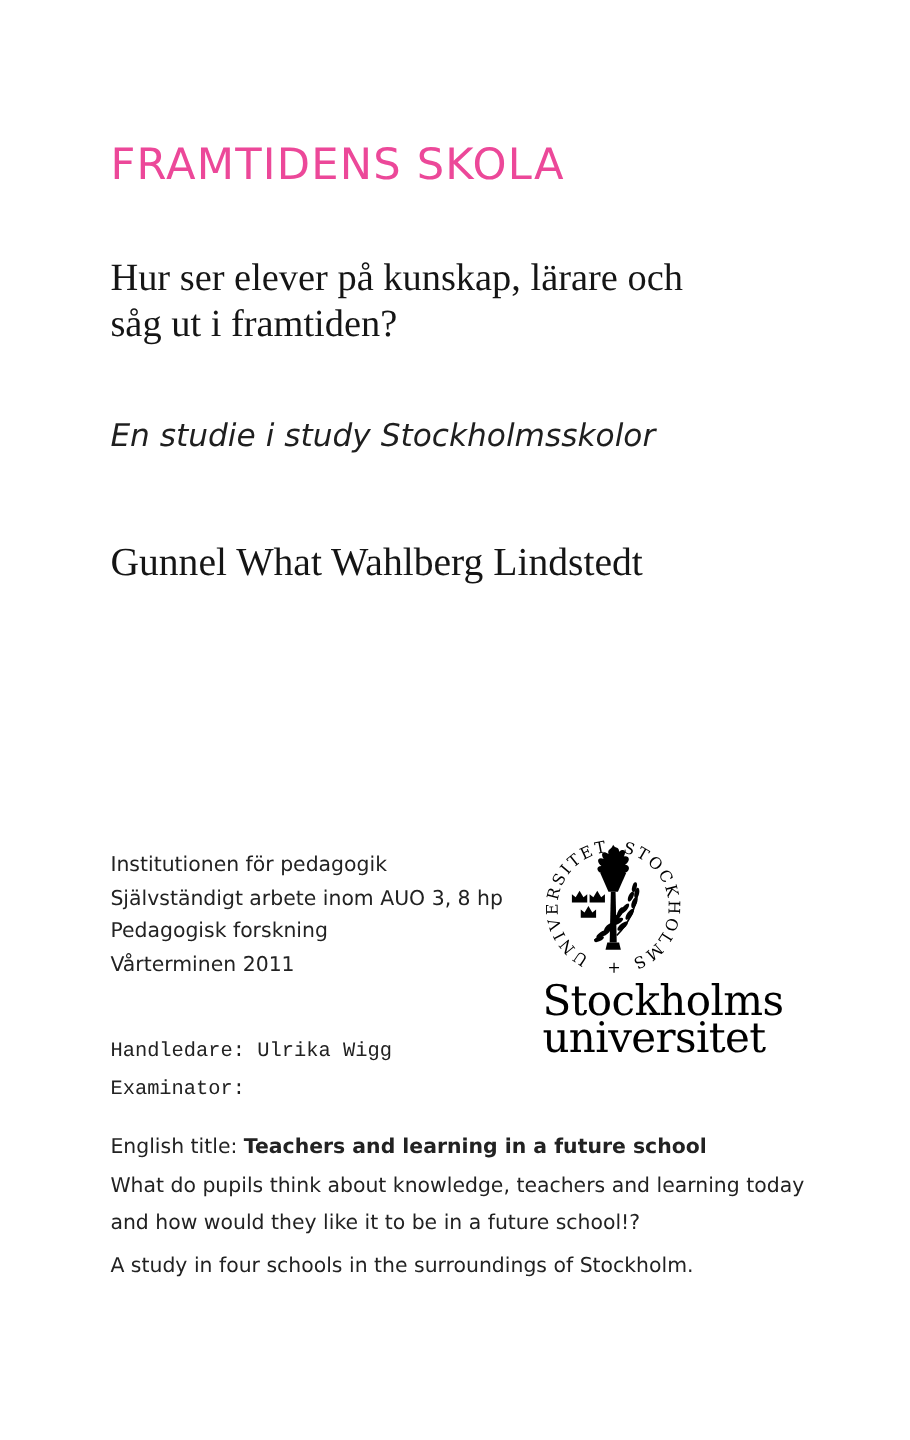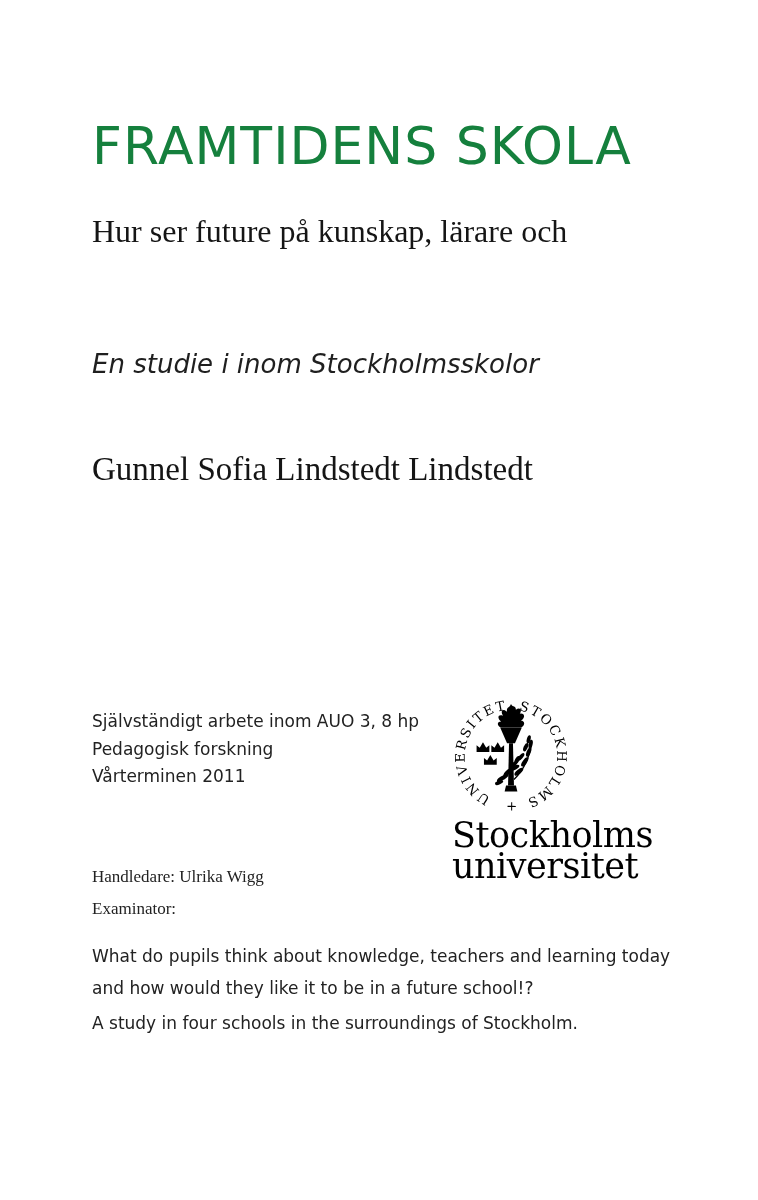--- a/index.html
+++ b/index.html
@@ -7,22 +7,22 @@
     position:relative;
     width:758px;
     height:1200px;
     background:#ffffff;
     color:#1b1b1b;
     overflow:hidden;
   }
   .title{
     position:absolute;left:92px;top:118px;margin:0;
     font-family:"DejaVu Sans",sans-serif;
-    font-weight:400;font-size:52px;line-height:1.1;
-    letter-spacing:1px;color:#15803d;white-space:nowrap;
+    font-weight:400;font-size:36px;line-height:1.1;
+    letter-spacing:1px;color:#ec4899;white-space:nowrap;
   }
   .subtitle{
     position:absolute;left:92px;top:212px;
     font-family:"Liberation Serif",serif;
     font-size:32px;line-height:38px;color:#151515;
   }
   .study-line{
     position:absolute;left:92px;top:349px;
     font-family:"DejaVu Sans",sans-serif;font-style:italic;
     font-size:26px;line-height:30px;color:#1f1f1f;white-space:nowrap;
@@ -32,21 +32,21 @@
     font-family:"Liberation Serif",serif;
     font-size:33px;line-height:38px;color:#151515;white-space:nowrap;
   }
   .info-block{
     position:absolute;left:92px;top:708px;
     font-family:"DejaVu Sans",sans-serif;
     font-size:17px;line-height:27.5px;color:#222;
   }
   .supervisor-block{
     position:absolute;left:92px;top:861px;
-    font-family:Liberation Serif, serif;
+    font-family:Liberation Mono, monospace;
     font-size:17px;line-height:32px;color:#222;
   }
   .english-block{
     position:absolute;left:92px;top:941px;
     font-family:"DejaVu Sans",sans-serif;
     font-size:17px;line-height:31.5px;color:#222;
   }
   .english-block .bold{font-weight:bold;}
   .english-block .study2{margin-top:4px;}
   .logo{
@@ -66,39 +66,42 @@
   }
 </style>
 </head>
 <body>
 
 <div class="page">
 
   <h1 class="title">FRAMTIDENS SKOLA</h1>
 
   <div class="subtitle">
-    <div>Hur ser future på kunskap, lärare och</div>
+    <div>Hur ser elever på kunskap, lärare och</div>
+    <div>såg ut i framtiden?</div>
   </div>
 
-  <div class="study-line">En studie i inom Stockholmsskolor</div>
+  <div class="study-line">En studie i study Stockholmsskolor</div>
 
-  <div class="author">Gunnel Sofia Lindstedt Lindstedt</div>
+  <div class="author">Gunnel What Wahlberg Lindstedt</div>
 
   <div class="info-block">
+    <div>Institutionen för pedagogik</div>
     <div>Självständigt arbete inom AUO 3, 8 hp</div>
     <div>Pedagogisk forskning</div>
     <div>Vårterminen 2011</div>
   </div>
 
   <div class="supervisor-block">
     <div>Handledare: Ulrika Wigg</div>
     <div>Examinator:</div>
   </div>
 
   <div class="english-block">
+    <div><span>English title: </span><span class="bold">Teachers and learning in a future school</span></div>
     <div>What do pupils think about knowledge, teachers and learning today</div>
     <div>and how would they like it to be in a future school!?</div>
     <div class="study2">A study in four schools in the surroundings of Stockholm.</div>
   </div>
 
   <div class="logo">
     <svg class="seal" viewBox="0 0 120 120" xmlns="http://www.w3.org/2000/svg" aria-hidden="true">
       <defs>
         <path id="ringPath" d="M 60,13 a 47,47 0 1 1 -0.01,0" fill="none"></path>
       </defs>

